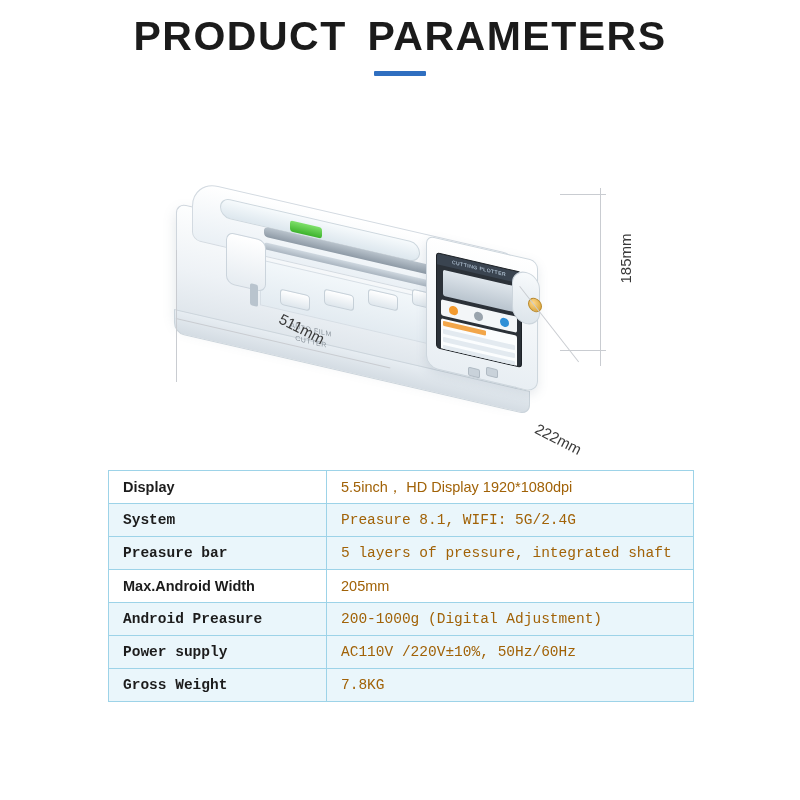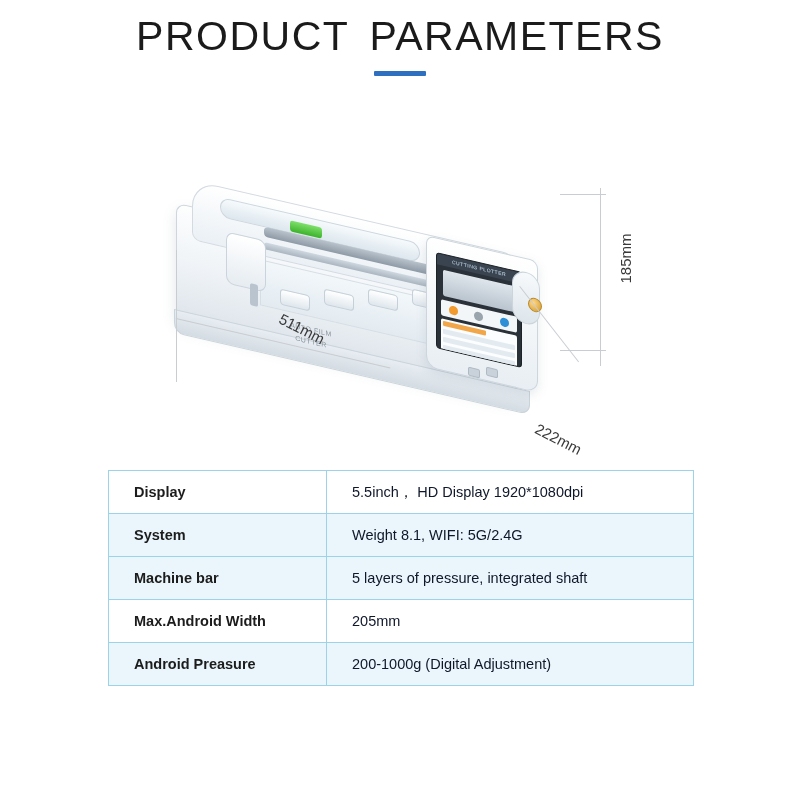--- a/index.html
+++ b/index.html
@@ -13,21 +13,21 @@
     position: relative;
   }
 
   
   .title-block {
     padding-top: 14px;
     text-align: center;
   }
   .page-title {
     font-size: 41px;
-    font-weight: normal;
+    font-weight: bold;
     letter-spacing: 1.5px;
     color: #1b1b1b;
     line-height: 1.1;
     word-spacing: 8px;
   }
   .title-underline {
     width: 52px;
     height: 5px;
     background: #2f6fc0;
     margin: 12px auto 0 auto;
@@ -279,32 +279,32 @@
     top: 470px;
     width: 586px;
   }
   table.specs {
     border-collapse: collapse;
     width: 100%;
     table-layout: fixed;
   }
   table.specs td {
     border: 1px solid #9dd3e8;
-    height: 43px;
-    padding: 0 0 0 25px;
+    height: 33px;
+    padding: 0 0 0 14px;
     font-size: 14.5px;
     color: #1c1c1c;
     vertical-align: middle;
   }
   table.specs td.k {
     width: 218px;
     font-weight: bold;
   }
-  table.specs tr.alt td { background: #eaf6fb; }
-  table.specs tr td.v { color: #0f172a; }
+  table.specs tr.alt td { background: #eaf6fb; font-family: Liberation Mono, monospace; }
+  table.specs tr td.v { color: #a16207; }
 </style>
 </head>
 <body>
 
 <div class="title-block">
   <div class="page-title">PRODUCT  PARAMETERS</div>
   <div class="title-underline"></div>
 </div>
 
 <div class="product-area">
@@ -362,29 +362,37 @@
 
 <div class="table-wrap">
   <table class="specs">
     <tbody>
       <tr>
         <td class="k">Display</td>
         <td class="v">5.5inch，  HD Display 1920*1080dpi</td>
       </tr>
       <tr class="alt">
         <td class="k">System</td>
-        <td class="v">Weight 8.1,  WIFI:  5G/2.4G</td>
-      </tr>
-      <tr class="alt">
-        <td class="k">Machine bar</td>
+        <td class="v">Preasure 8.1,  WIFI:  5G/2.4G</td>
+      </tr>
+      <tr class="alt">
+        <td class="k">Preasure bar</td>
         <td class="v">5 layers of pressure, integrated shaft</td>
       </tr>
       <tr>
         <td class="k">Max.Android Width</td>
         <td class="v">205mm</td>
       </tr>
       <tr class="alt">
         <td class="k">Android Preasure</td>
         <td class="v">200-1000g (Digital Adjustment)</td>
       </tr>
+      <tr class="alt">
+        <td class="k">Power supply</td>
+        <td class="v">AC110V /220V±10%, 50Hz/60Hz</td>
+      </tr>
+      <tr class="alt">
+        <td class="k">Gross Weight</td>
+        <td class="v">7.8KG</td>
+      </tr>
     </tbody>
   </table>
 </div>
 
 </body></html>

